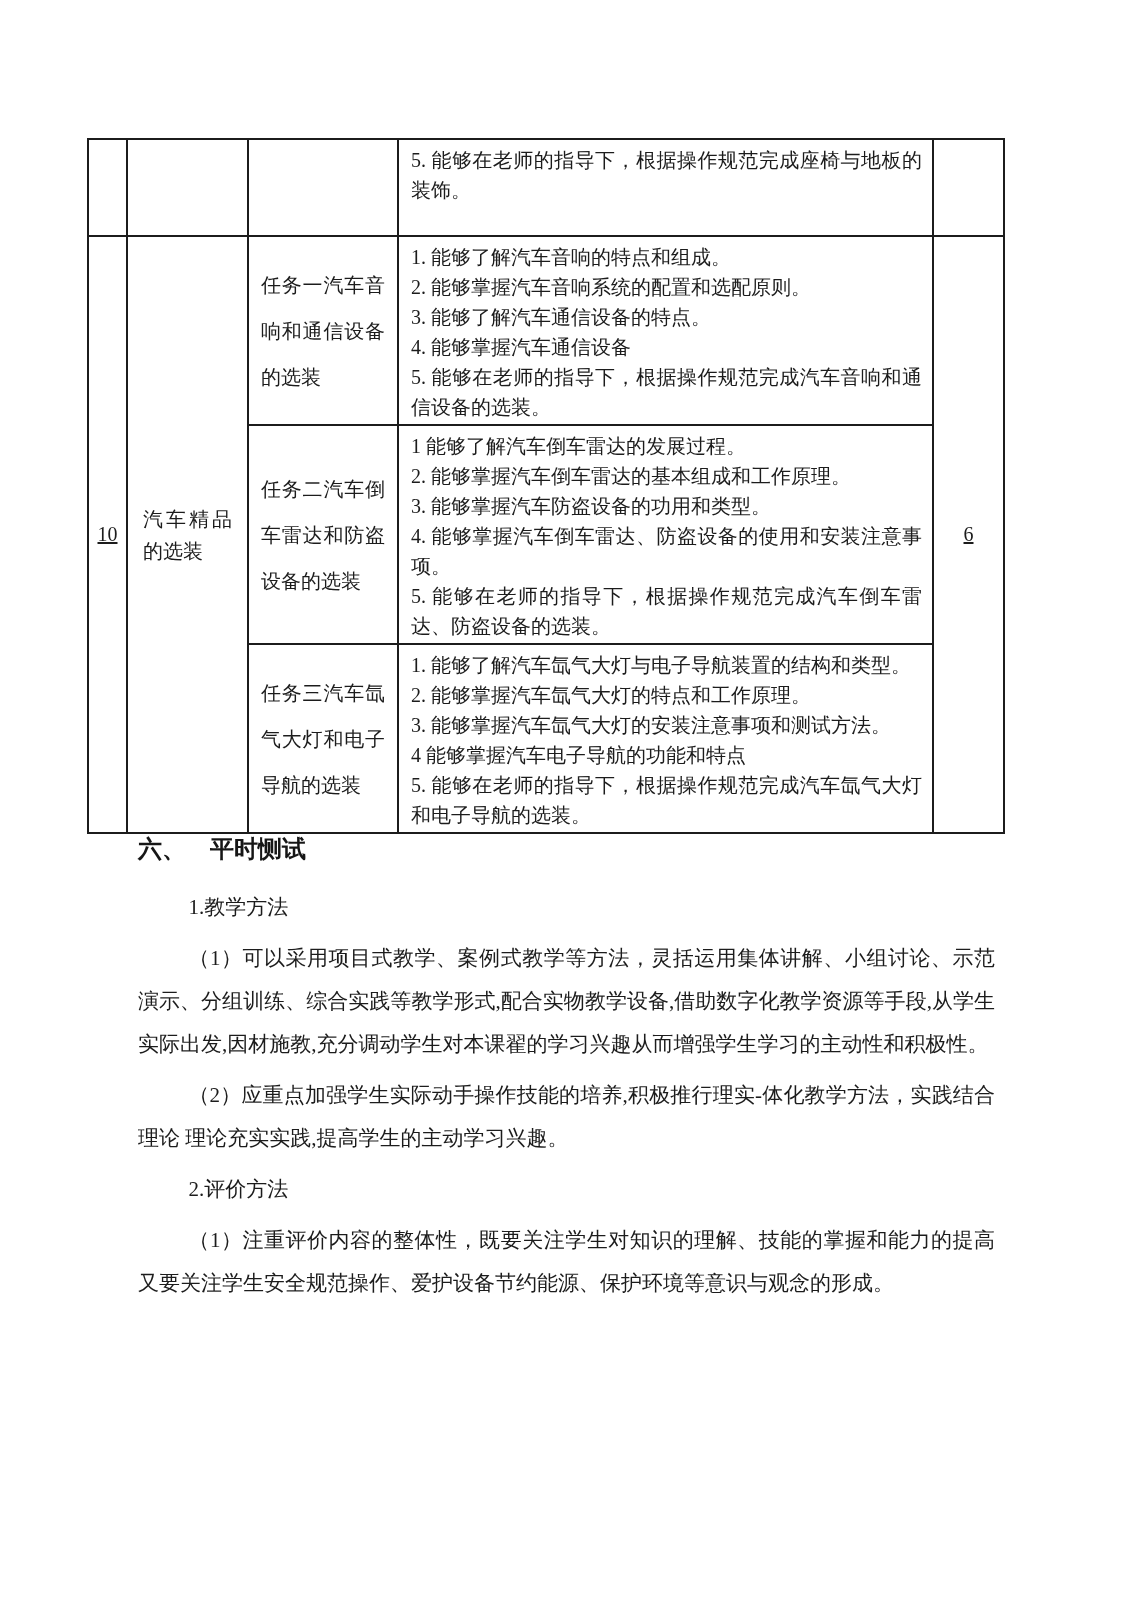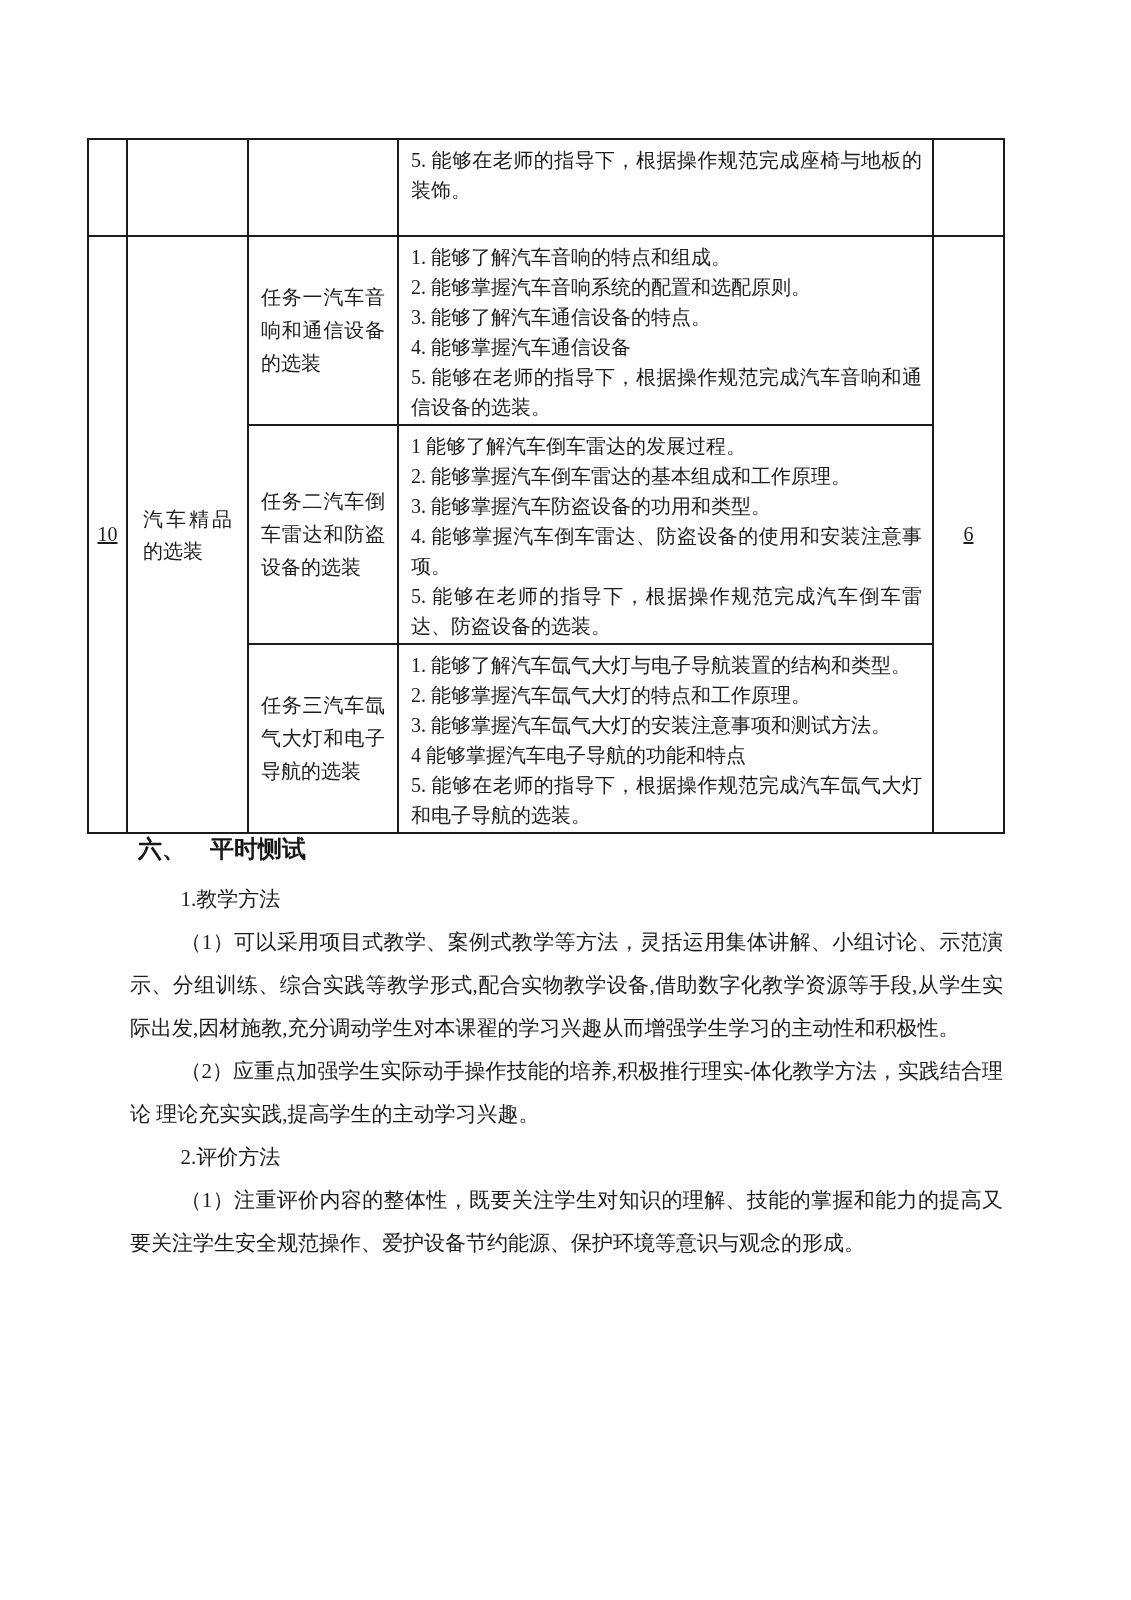--- a/index.html
+++ b/index.html
@@ -44,21 +44,21 @@
     text-justify: inter-ideograph;
     padding: 2px 15px;
     line-height: 32px;
     font-family: Liberation Serif, serif;
   }
   td.cell-task {
     vertical-align: middle;
     text-align: justify;
     text-justify: inter-ideograph;
     padding: 12px 12px;
-    line-height: 33px;
+    line-height: 46px;
   }
   td.cell-content {
     vertical-align: top;
     padding: 5px 10px 2px 12px;
     line-height: 30px;
     text-align: justify;
     text-justify: inter-ideograph;
   }
   td.cell-content .line { margin: 0; }
 
@@ -82,21 +82,21 @@
     position: absolute;
     left: 130px;
     top: 878px;
     width: 873px;
     font-size: 21px;
     line-height: 43px;
     text-align: justify;
     text-justify: inter-ideograph;
   }
   .body-text p {
-    margin: 0;
+    margin: 8px;
     text-indent: 2.4em;
   }
 
   .page-number {
     position: absolute;
     left: 0;
     top: 1475px;
     width: 1106px;
     text-align: center;
     font-size: 20px;

